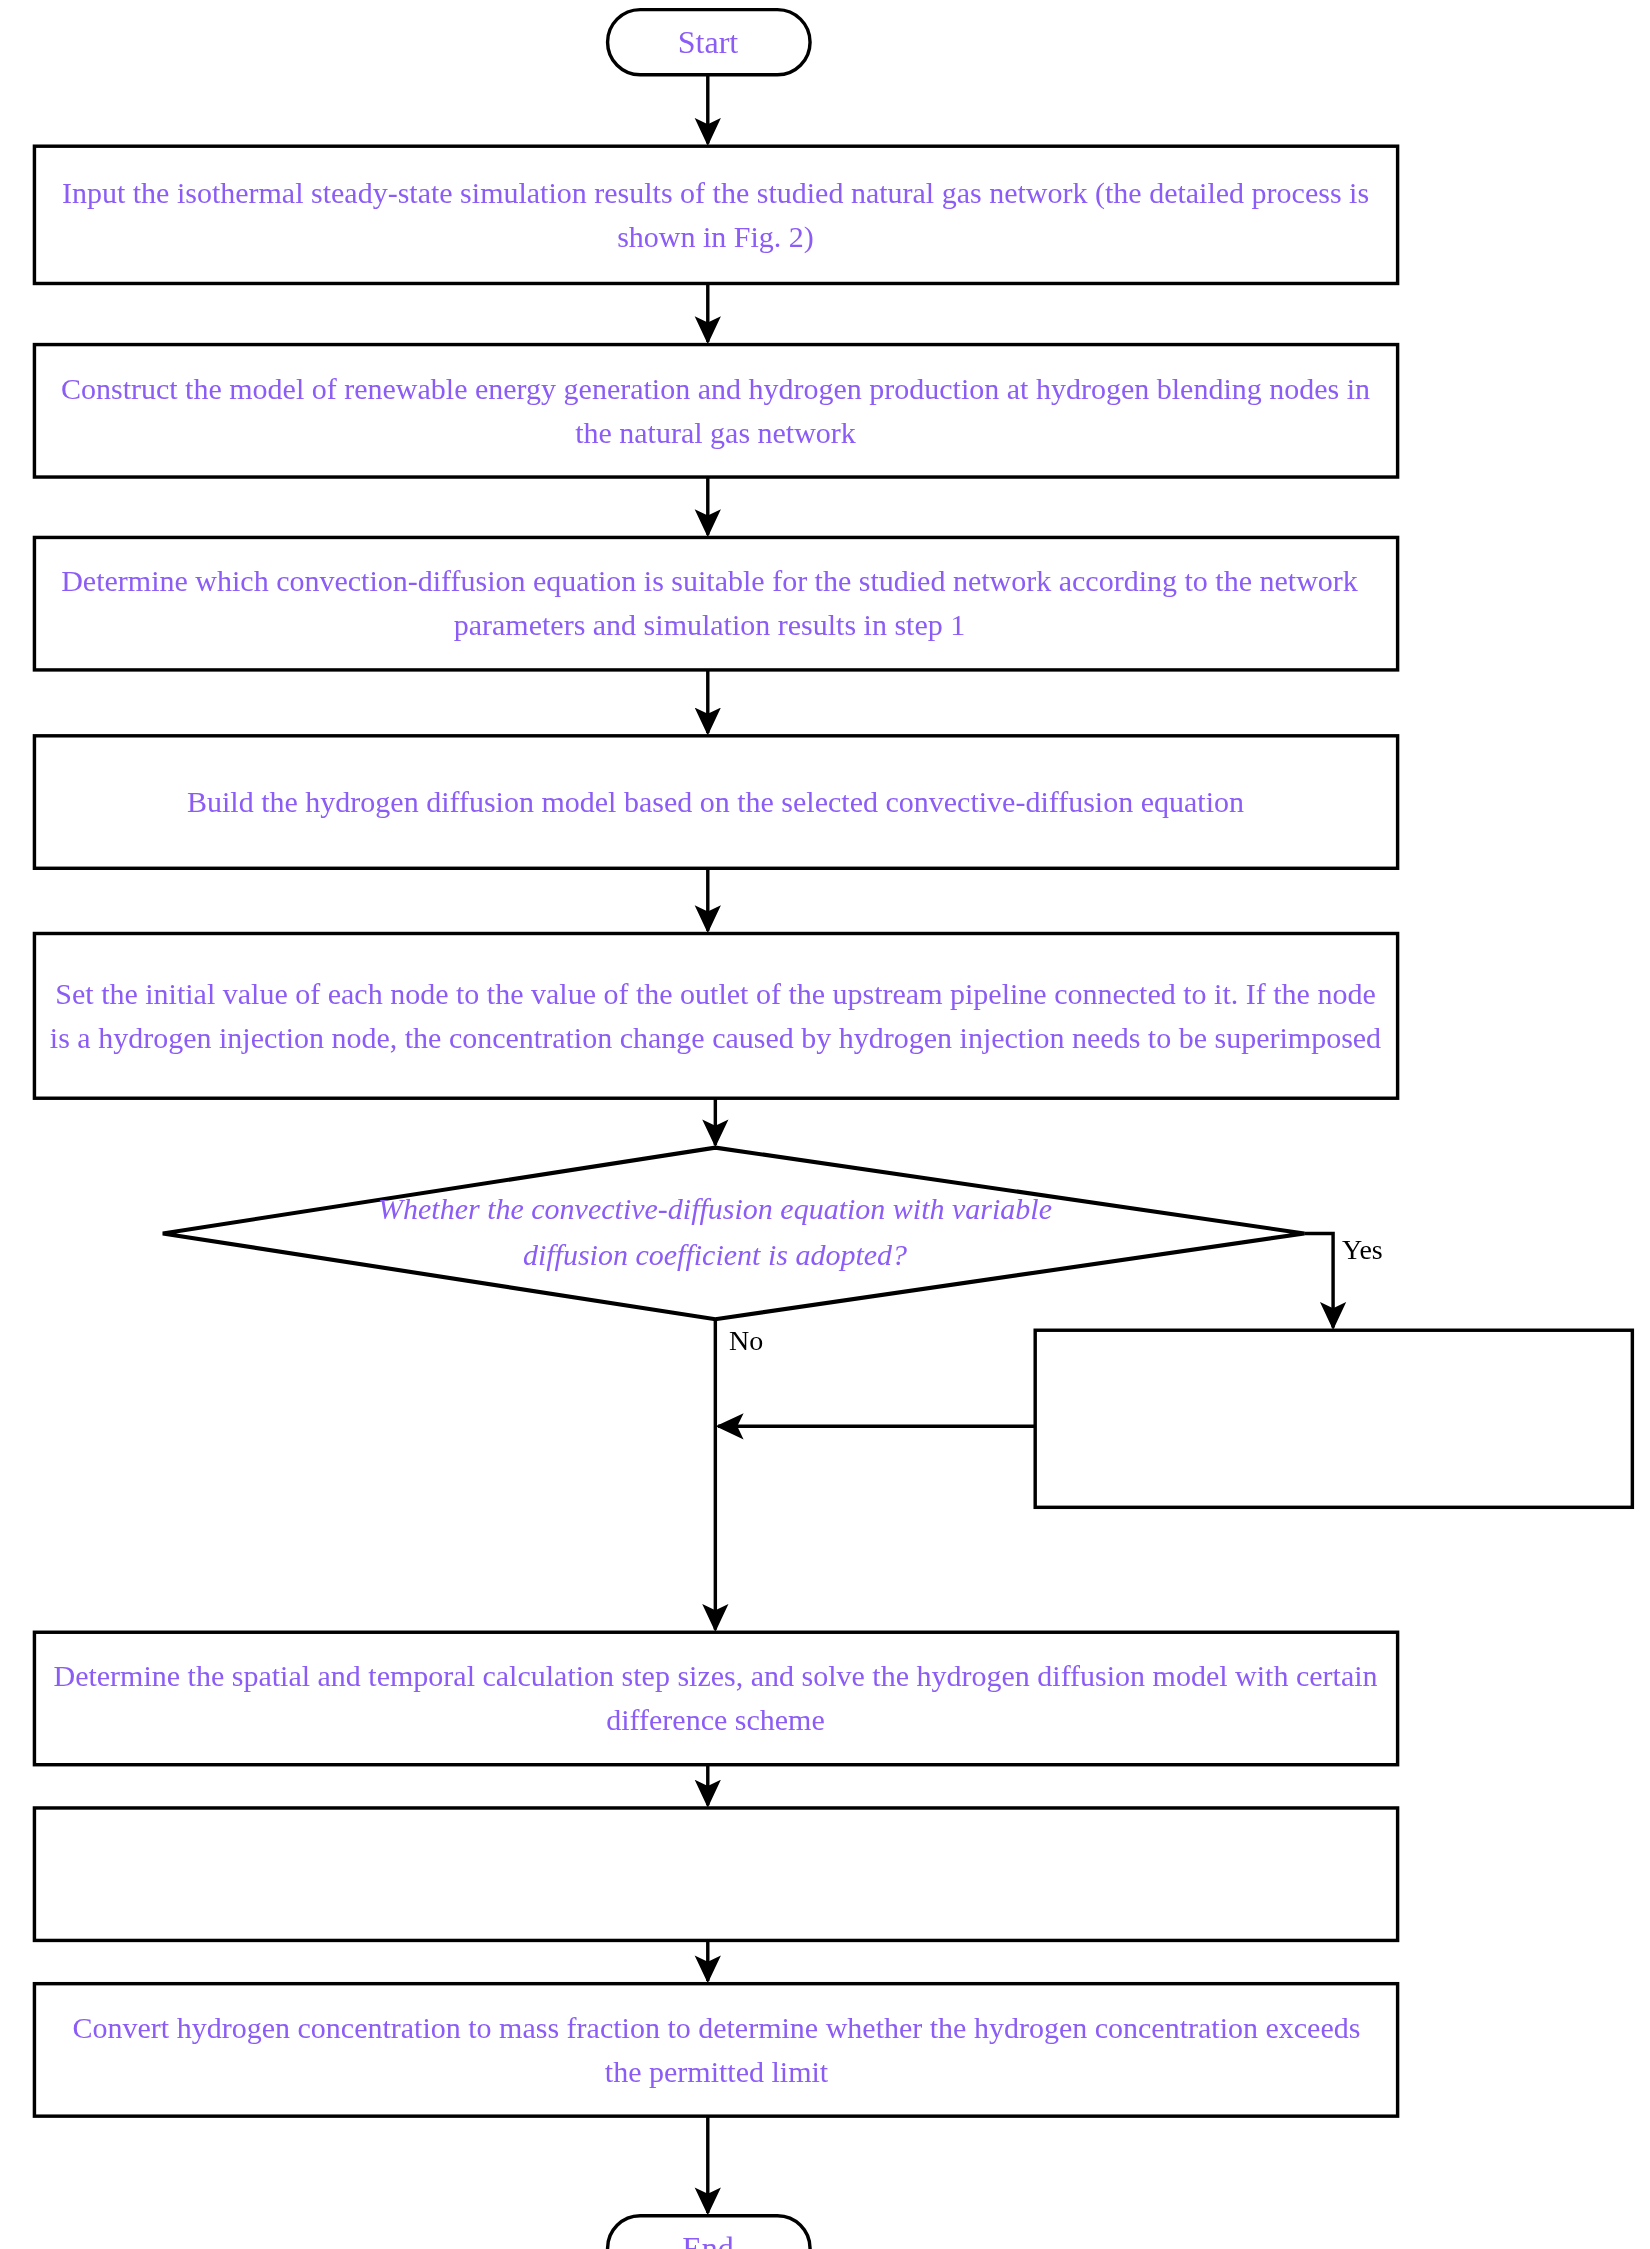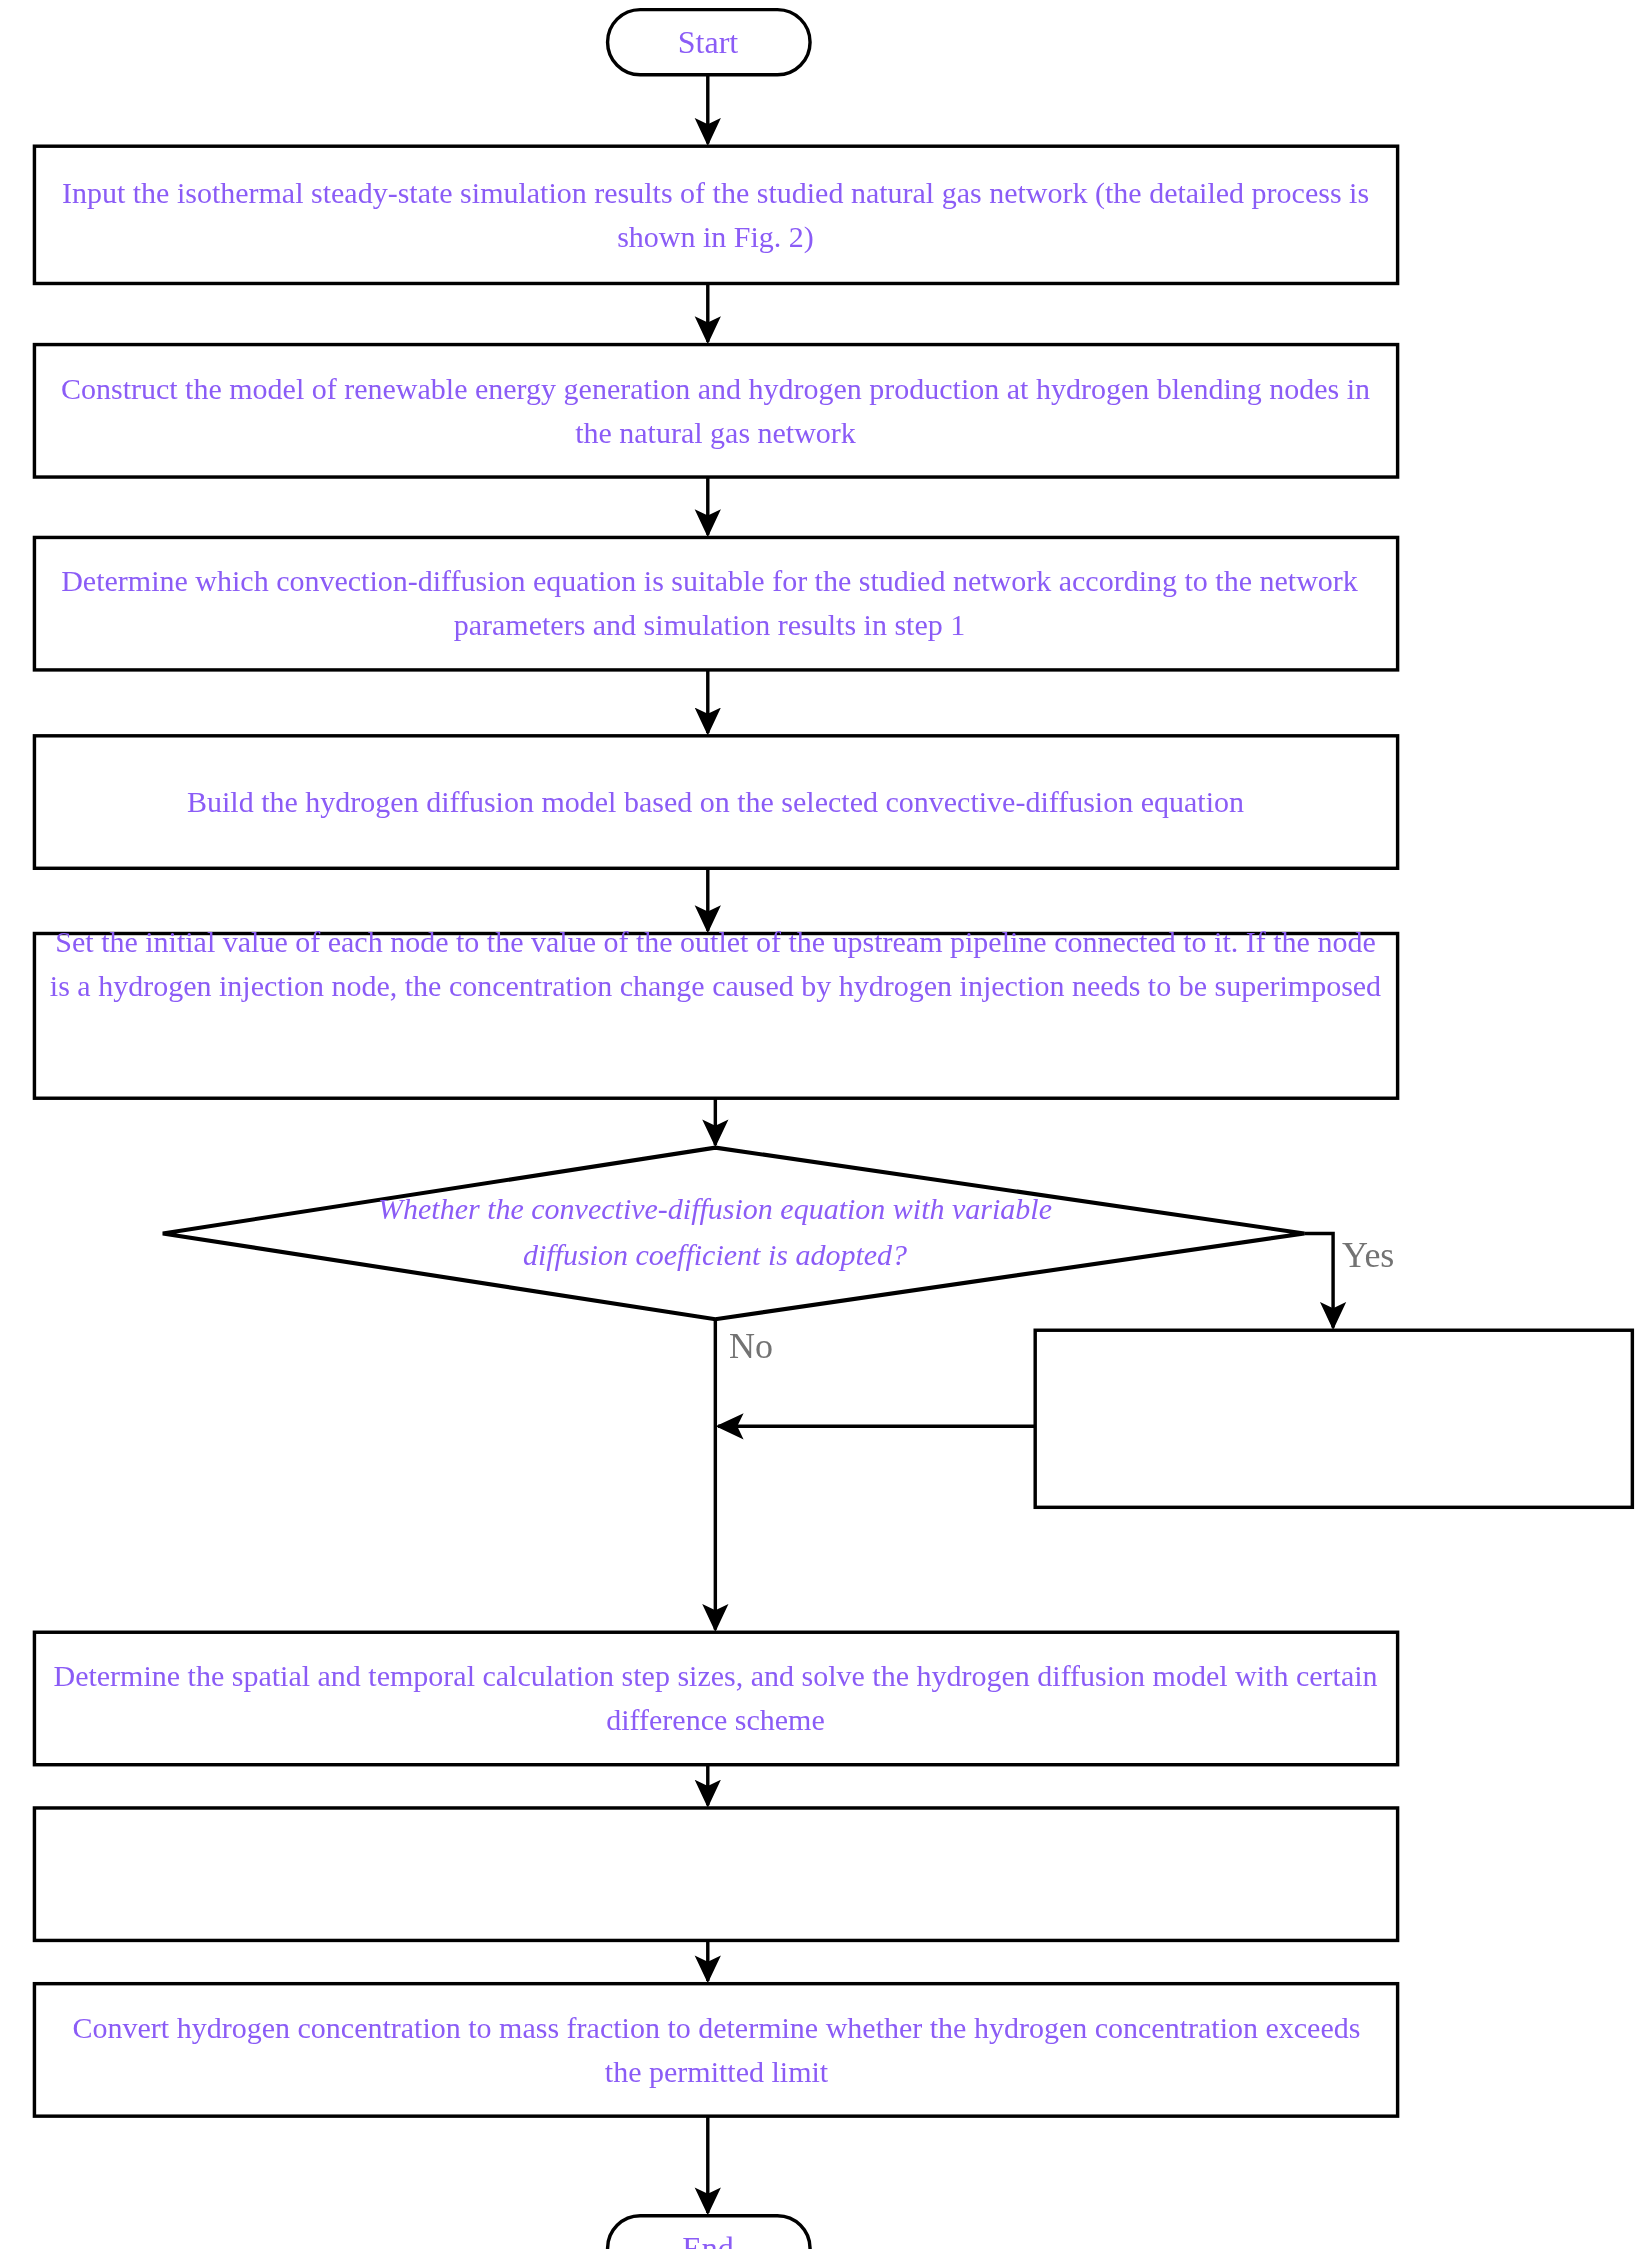--- a/index.html
+++ b/index.html
@@ -34,22 +34,22 @@
     font-size: 30px;
     color: #8b5cf6;
     pointer-events: none;
     box-sizing: border-box;
   }
   .terminator-text {
     font-size: 32px;
   }
   .edge-label {
     position: absolute;
-    font-size: 36px;
-    color: #737373;
+    font-size: 28px;
+    color: #000000;
     white-space: nowrap;
   }
   .proc-text { padding: 0 18px; }
   .decision-text { line-height: 1.52; font-style: italic; }
 </style>
 </head>
 <body>
 
 <div id="page">
 
@@ -100,21 +100,21 @@
   <div class="node-text terminator-text" style="left:607px; top:9.6px; width:202px; height:65px;">Start</div>
 
   <div class="node-text proc-text" style="left:34px; top:146px; width:1363px; height:137px;">Input the isothermal steady-state simulation results of the studied natural gas network (the detailed process is shown in Fig. 2)</div>
 
   <div class="node-text proc-text" style="left:34px; top:345px; width:1363px; height:132px;">Construct the model of renewable energy generation and hydrogen production at hydrogen blending nodes in the natural gas network</div>
 
   <div class="node-text proc-text" style="left:28px; top:537px; width:1363px; height:132px;">Determine which convection-diffusion equation is suitable for the studied network according to the network parameters and simulation results in step 1</div>
 
   <div class="node-text proc-text" style="left:34px; top:736px; width:1363px; height:132px;">Build the hydrogen diffusion model based on the selected convective-diffusion equation</div>
 
-  <div class="node-text proc-text" style="left:34px; top:881px; width:1363px; height:165px; padding:0 11px;">Set the initial value of each node to the value of the outlet of the upstream pipeline connected to it. If the node is a hydrogen injection node, the concentration change caused by hydrogen injection needs to be superimposed</div>
+  <div class="node-text proc-text" style="left:34px; top:933px; width:1363px; height:165px; padding:0 11px;">Set the initial value of each node to the value of the outlet of the upstream pipeline connected to it. If the node is a hydrogen injection node, the concentration change caused by hydrogen injection needs to be superimposed</div>
 
   <div class="node-text decision-text" style="left:372px; top:1160px; width:686px; height:144px;">Whether the convective-diffusion equation with variable diffusion coefficient is adopted?</div>
 
 
   <div class="node-text proc-text" style="left:34px; top:1632px; width:1363px; height:132px;">Determine the spatial and temporal calculation step sizes, and solve the hydrogen diffusion model with certain difference scheme</div>
 
 
   <div class="node-text proc-text" style="left:34px; top:1984px; width:1363px; height:132px;padding-left:20px;">Convert hydrogen concentration to mass fraction to determine whether the hydrogen concentration exceeds the permitted limit</div>
 
   <div class="node-text terminator-text" style="left:607px; top:2216px; width:202px; height:65px;">End</div>

